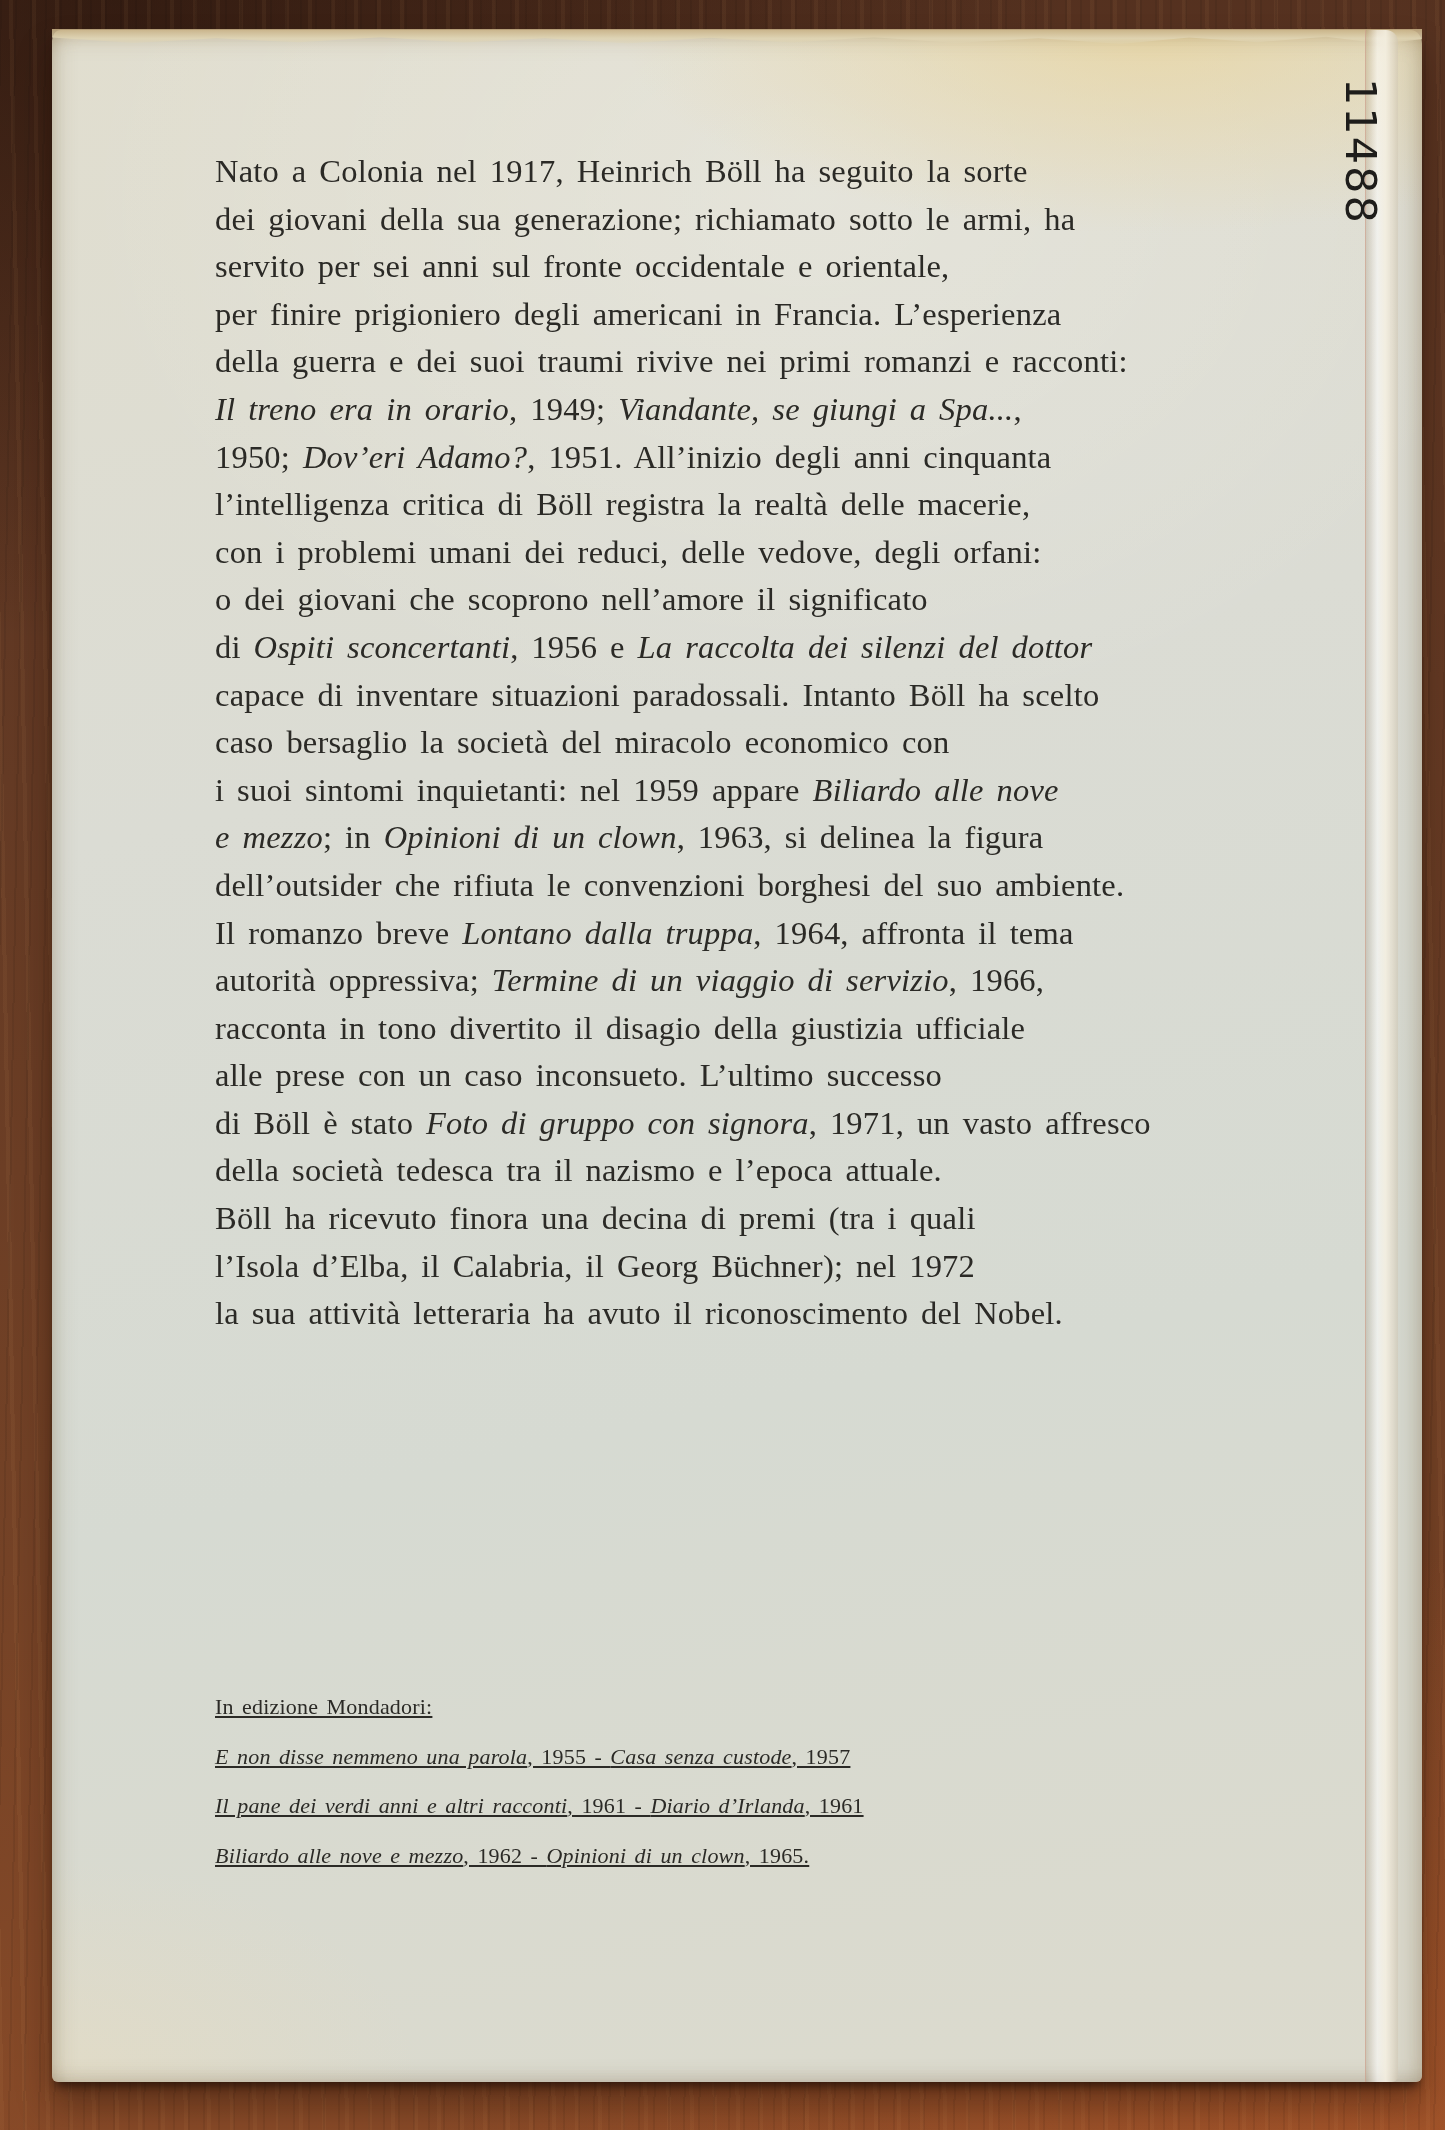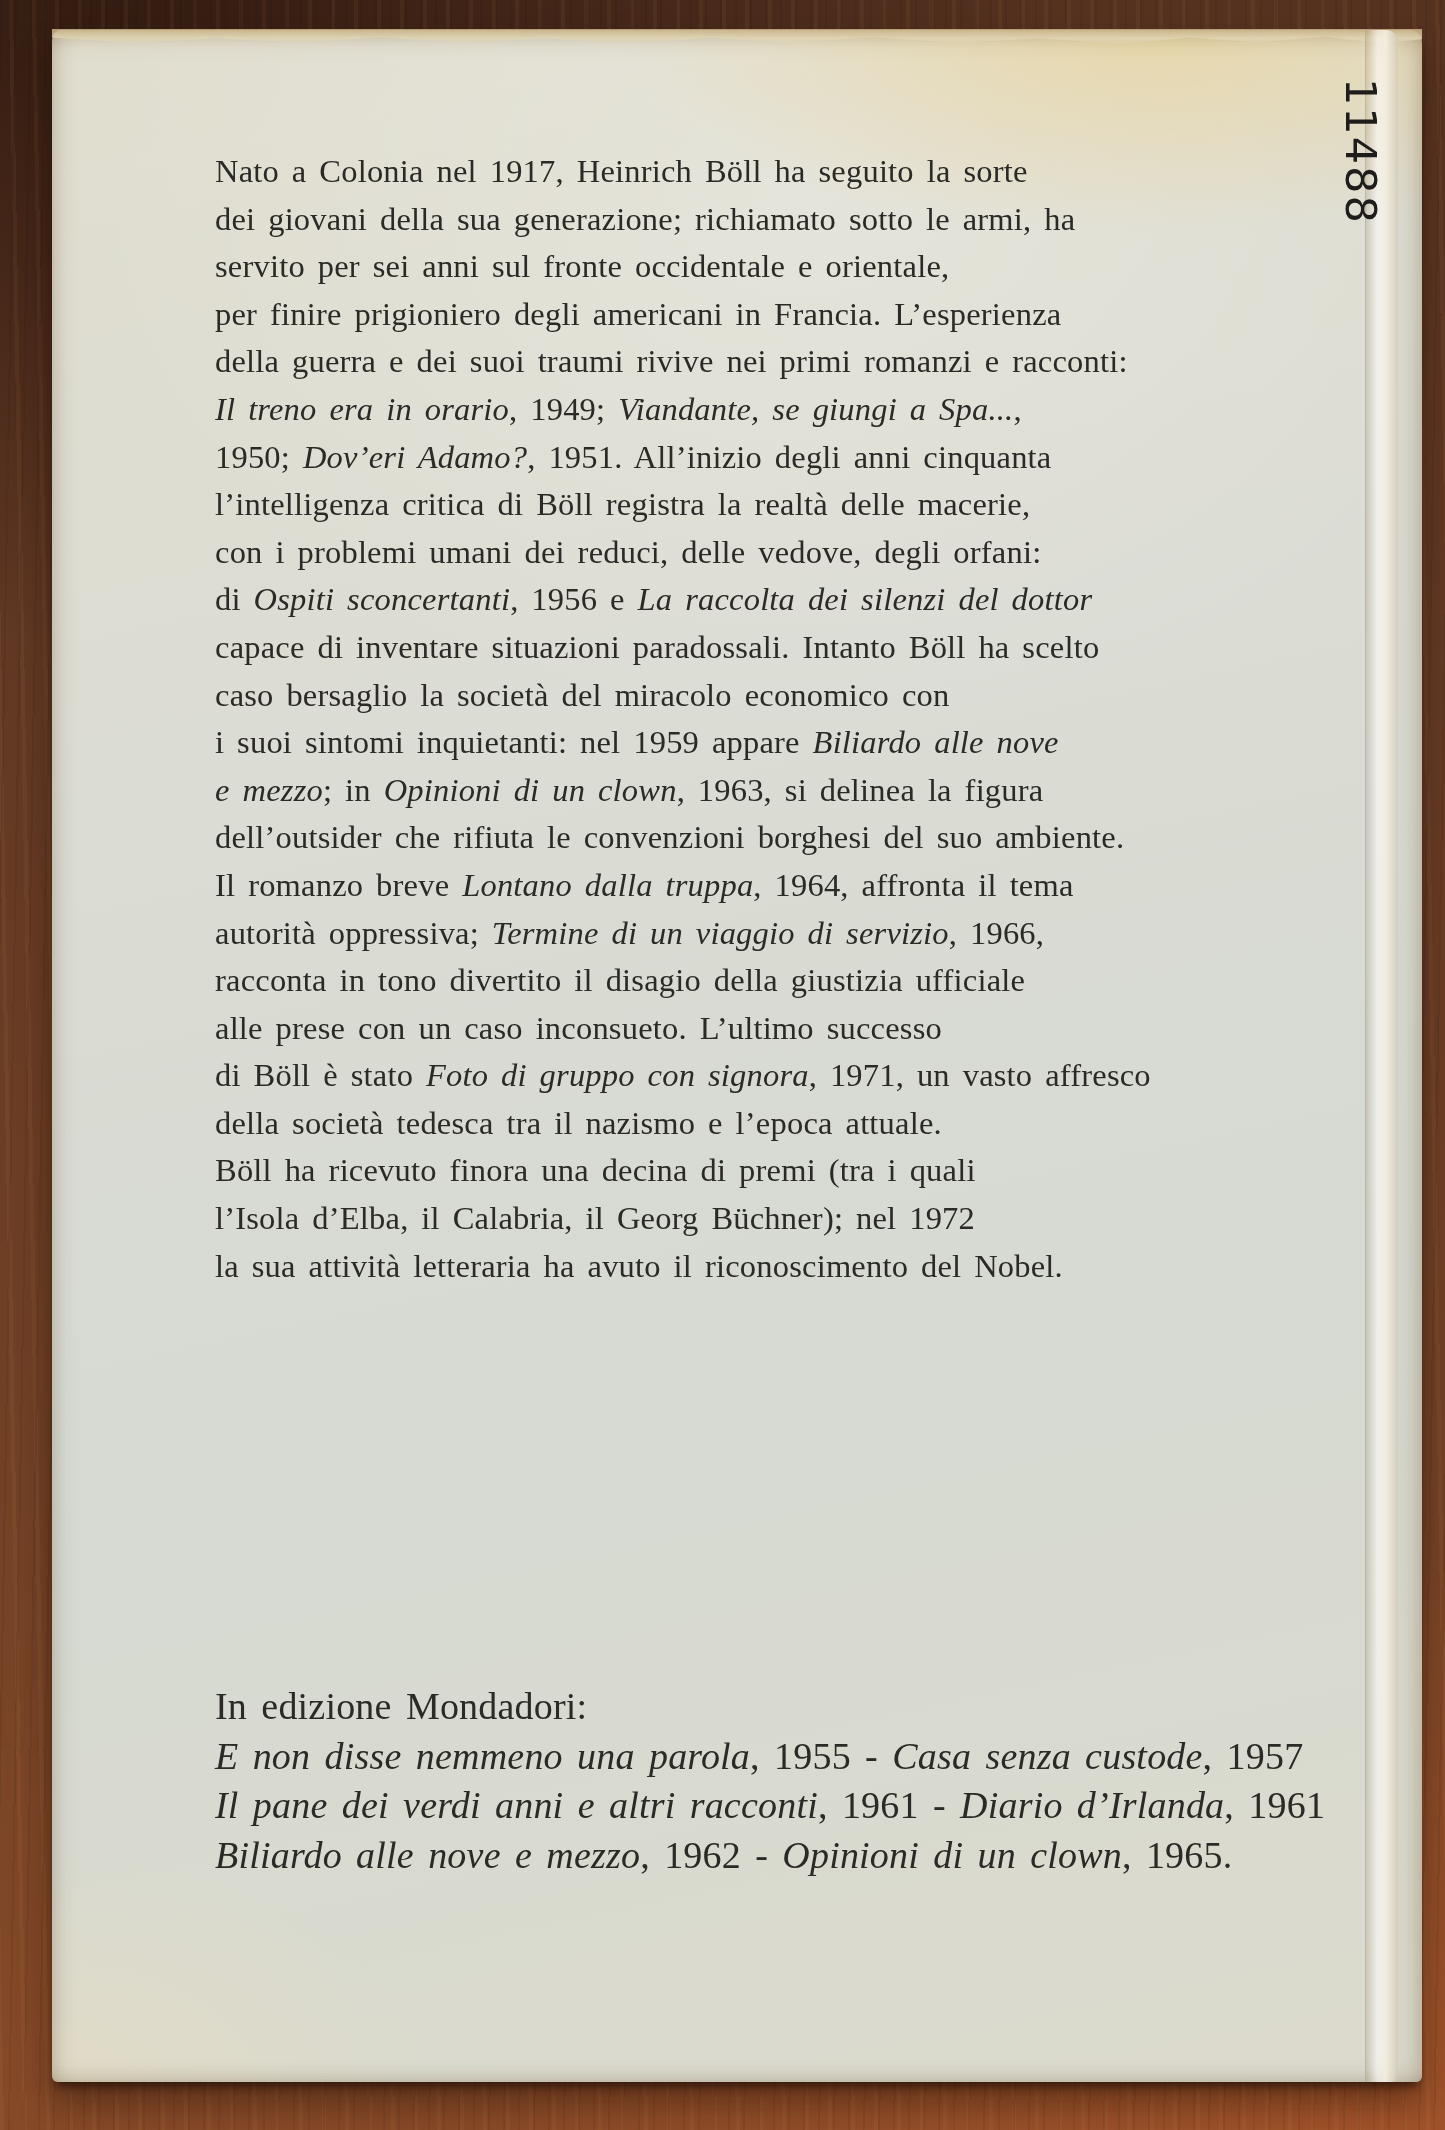--- a/index.html
+++ b/index.html
@@ -59,22 +59,22 @@
     font-size:43px;letter-spacing:2px;color:#1e1d1b;
   }
   
   .bio{
     position:absolute;left:163px;top:118px;width:1130px;
     font-size:32.5px;line-height:47.6px;color:#2b2a26;
     word-spacing:.14em;letter-spacing:.2px;
   }
   .editions{
     position:absolute;left:163px;top:1652px;width:1130px;
-    font-size:38px;line-height:49.5px;color:#2b2a26;
-    word-spacing:.12em;letter-spacing:.2px;
+    font-size:22px;line-height:49.5px;color:#2b2a26;
+    word-spacing:.12em;letter-spacing:.2px;text-decoration:underline;
   }
   .line{white-space:nowrap;}
   .it{font-style:italic;}
 </style>
 </head>
 <body>
 
 <div class="scene">
   <div class="book">
     <div class="deckle"></div>
@@ -83,20 +83,21 @@
     <div class="bio">
         <div class="line"><span>Nato a Colonia nel 1917, Heinrich Böll ha seguito la sorte</span></div>
         <div class="line"><span>dei giovani della sua generazione; richiamato sotto le armi, ha</span></div>
         <div class="line"><span>servito per sei anni sul fronte occidentale e orientale,</span></div>
         <div class="line"><span>per finire prigioniero degli americani in Francia. L’esperienza</span></div>
         <div class="line"><span>della guerra e dei suoi traumi rivive nei primi romanzi e racconti:</span></div>
         <div class="line"><span class="it">Il treno era in orario</span><span>, 1949; </span><span class="it">Viandante, se giungi a Spa...</span><span>,</span></div>
         <div class="line"><span>1950; </span><span class="it">Dov’eri Adamo?</span><span>, 1951. All’inizio degli anni cinquanta</span></div>
         <div class="line"><span>l’intelligenza critica di Böll registra la realtà delle macerie,</span></div>
         <div class="line"><span>con i problemi umani dei reduci, delle vedove, degli orfani:</span></div>
+        <div class="line"><span>o dei giovani che scoprono nell’amore il significato</span></div>
         <div class="line"><span>di </span><span class="it">Ospiti sconcertanti</span><span>, 1956 e </span><span class="it">La raccolta dei silenzi del dottor</span></div>
         <div class="line"><span>capace di inventare situazioni paradossali. Intanto Böll ha scelto</span></div>
         <div class="line"><span>caso bersaglio la società del miracolo economico con</span></div>
         <div class="line"><span>i suoi sintomi inquietanti: nel 1959 appare </span><span class="it">Biliardo alle nove</span></div>
         <div class="line"><span class="it">e mezzo</span><span>; in </span><span class="it">Opinioni di un clown</span><span>, 1963, si delinea la figura</span></div>
         <div class="line"><span>dell’outsider che rifiuta le convenzioni borghesi del suo ambiente.</span></div>
         <div class="line"><span>Il romanzo breve </span><span class="it">Lontano dalla truppa</span><span>, 1964, affronta il tema</span></div>
         <div class="line"><span>autorità oppressiva; </span><span class="it">Termine di un viaggio di servizio</span><span>, 1966,</span></div>
         <div class="line"><span>racconta in tono divertito il disagio della giustizia ufficiale</span></div>
         <div class="line"><span>alle prese con un caso inconsueto. L’ultimo successo</span></div>

